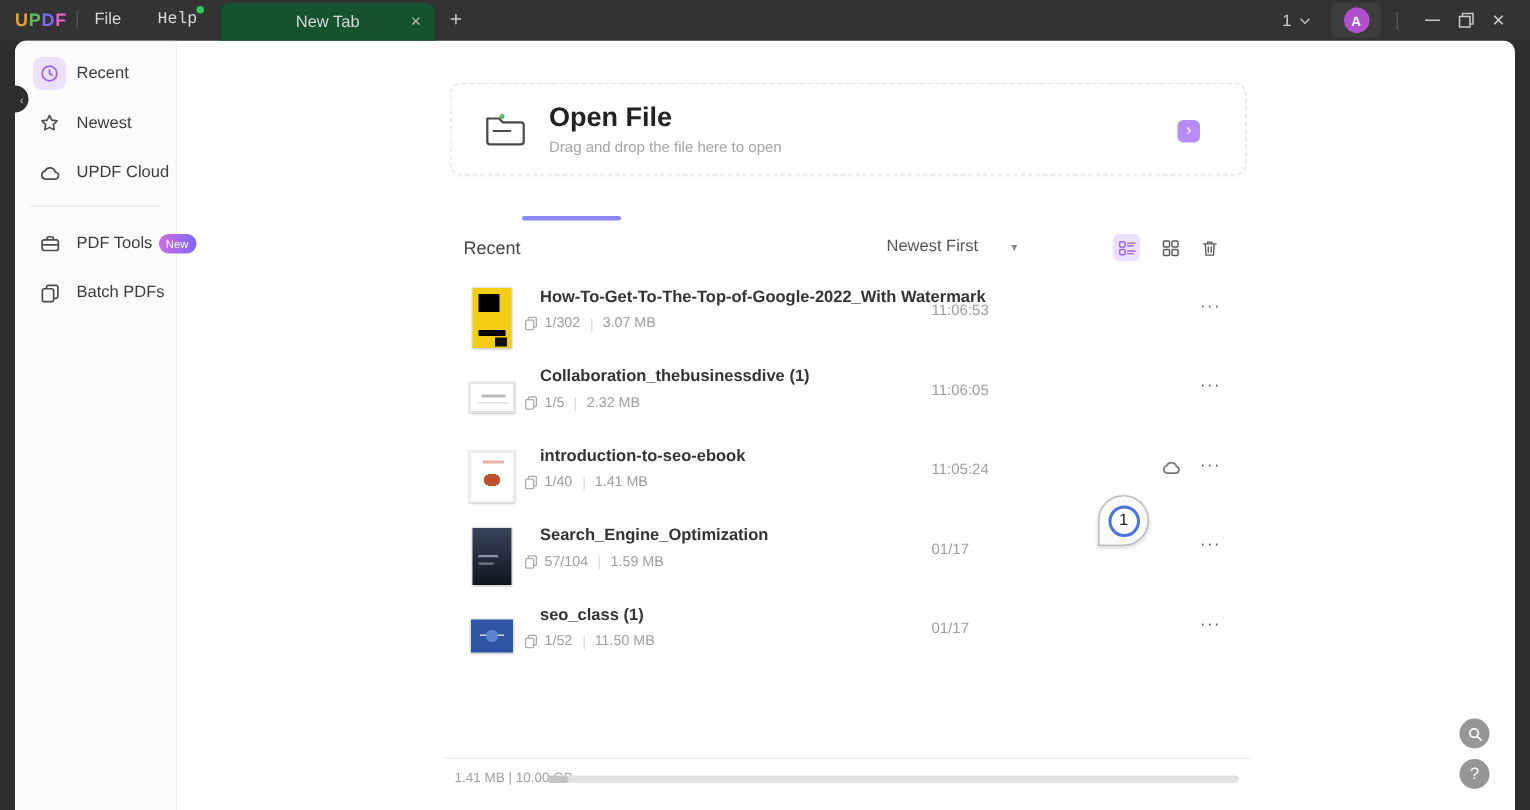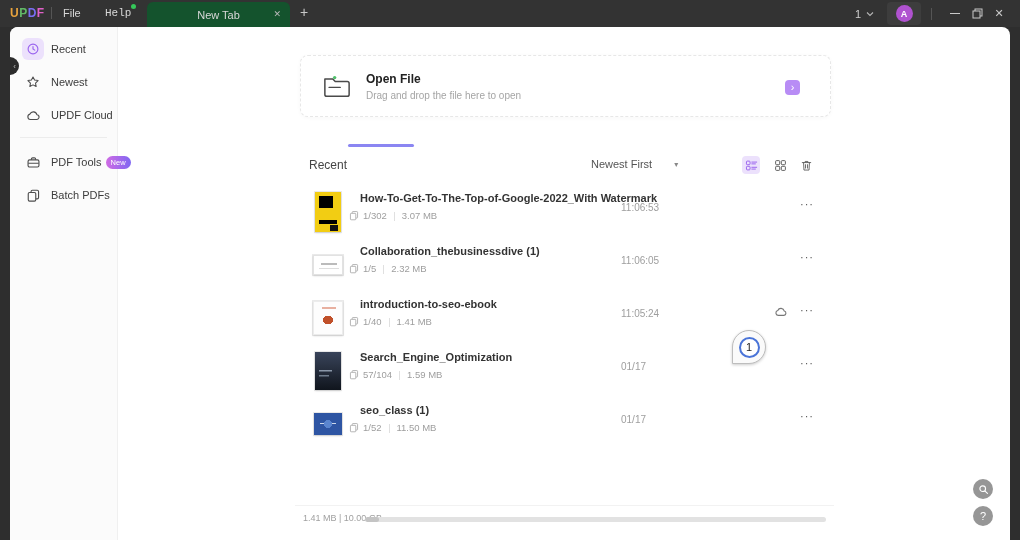--- a/index.html
+++ b/index.html
@@ -35,21 +35,21 @@
   .side-item { display:flex; align-items:center; height:24px; padding-left:12px; margin-bottom:9px; cursor:default; }
   .side-ico { width:22px; height:22px; display:flex; align-items:center; justify-content:center; color:#4d4d4d; flex:0 0 22px; }
   .side-item.active .side-ico { background:#ece1fc; border-radius:6px; color:#9a63ee; }
   .side-label { font-size:11px; color:#3c3c3c; margin-left:7px; white-space:nowrap; }
   .side-div { height:1px; background:#ececec; margin:10px 10px 12px 10px; }
   .new-badge { font-size:7.5px; color:#fff; background:linear-gradient(90deg,#d06be4,#7f67f2); padding:2px 5px; border-radius:7px; margin-left:4px; }
 
   
   .open-card { position:absolute; left:290px; top:28px; width:531px; height:62px; border:1px dashed #e7e7e7; border-radius:8px; background:#fff; box-shadow:0 1px 4px rgba(0,0,0,.03); display:flex; align-items:center; padding-left:20px; }
   .open-texts { margin-left:13px; }
-  .open-title { font-size:12px; font-weight:bold; color:#222; }
+  .open-title { font-size:18px; font-weight:bold; color:#222; }
   .open-sub { font-size:10px; color:#a5a5a5; margin-top:4px;text-align:right; }
   .open-arrow { position:absolute; right:30px; top:24px; width:15px; height:15px; background:#b88cf5; border-radius:4px; color:#fff; font-size:11px; line-height:14px; text-align:center; }
 
   
   .scroll-hint { position:absolute; left:338px; top:117px; width:66px; height:3px; border-radius:2px; background:#8b86f2; }
   .sec-title { position:absolute; left:299px; top:131px; font-size:12px; color:#454545; }
   .sort { position:absolute; left:581px; top:131px; font-size:11px; color:#555; display:flex; align-items:center;justify-content:space-between; }
   .sort-caret { font-size:8px; color:#888; margin-left:22px; }
   .view-btn { position:absolute; top:129px; width:18px; height:18px; display:flex; align-items:center; justify-content:center; color:#5a5a5a; }
   .view-list { left:732px; background:#ece1fc; border-radius:4px; color:#9a63ee; }

